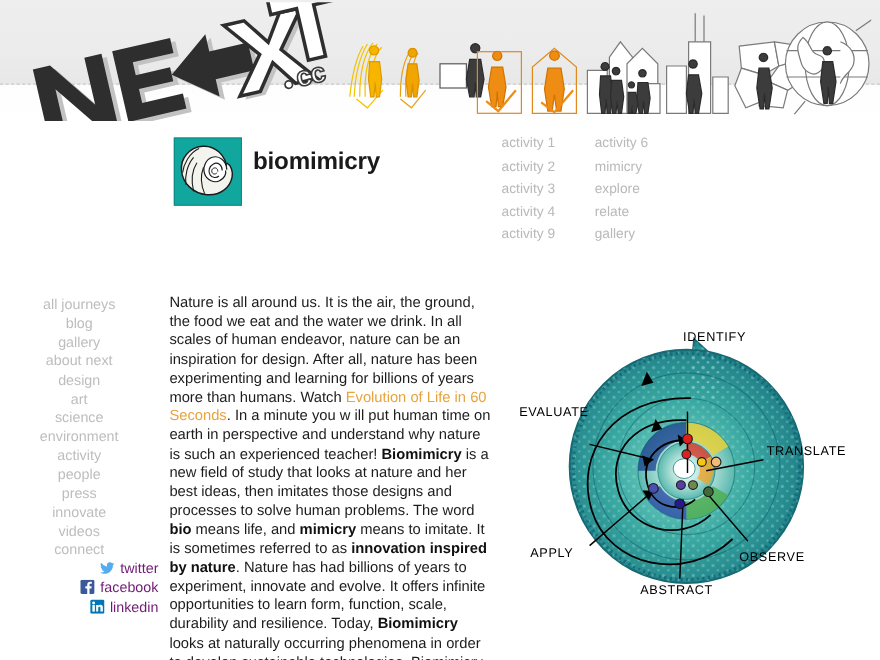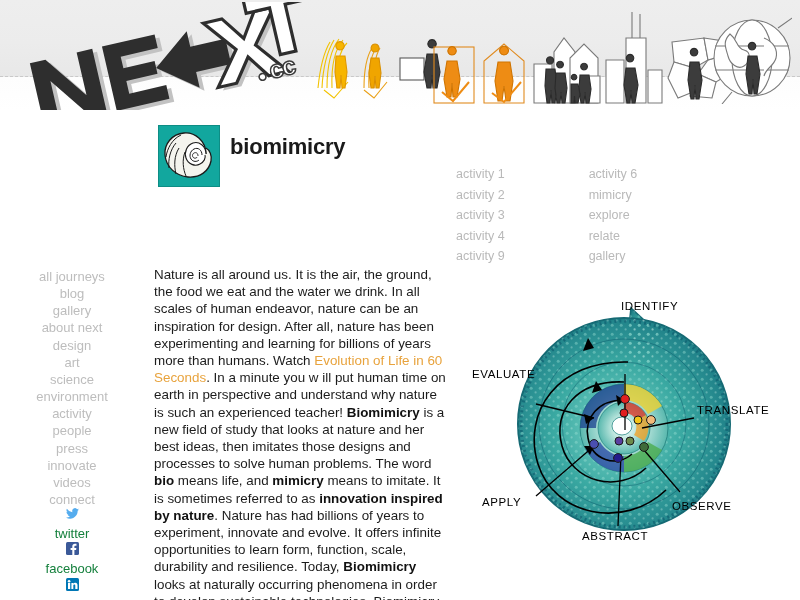--- a/index.html
+++ b/index.html
@@ -62,22 +62,21 @@
     font-weight: bold;
     color: #1a1a1a;
     letter-spacing: -0.2px;
   }
 
   
   #activity-menu {
     position: absolute; left: 456px; top: 120px;
     width: 300px;
     display: flex;
-    gap: 84px;
-    margin-top: 44px;
+    gap: 36px;
   }
   .activity-col { display: flex; flex-direction: column; }
   .activity-link {
     font-size: 12.5px;
     color: #b9b9b9;
     line-height: 20.6px;
     text-decoration: none;
     white-space: nowrap;
     cursor: pointer;
   }
@@ -97,26 +96,25 @@
     text-decoration: none;
     white-space: nowrap;
     cursor: pointer;
   }
   .social-link {
     display: flex;
     align-items: center;
     justify-content: flex-end;
     gap: 5px;
     font-size: 13px;
-    color: #15803d;
+    color: #701a75;
     line-height: 17.15px;
     text-decoration: none;
     cursor: pointer;
     white-space: nowrap;
-    flex-direction: column;
   }
   .social-ico { display: block; flex: 0 0 auto; }
 
   
   #body-copy {
     position: absolute; left: 154px; top: 266px;
     width: 294px;
     font-size: 13.4px;
     line-height: 17.2px;
     color: #1c1c1c;

